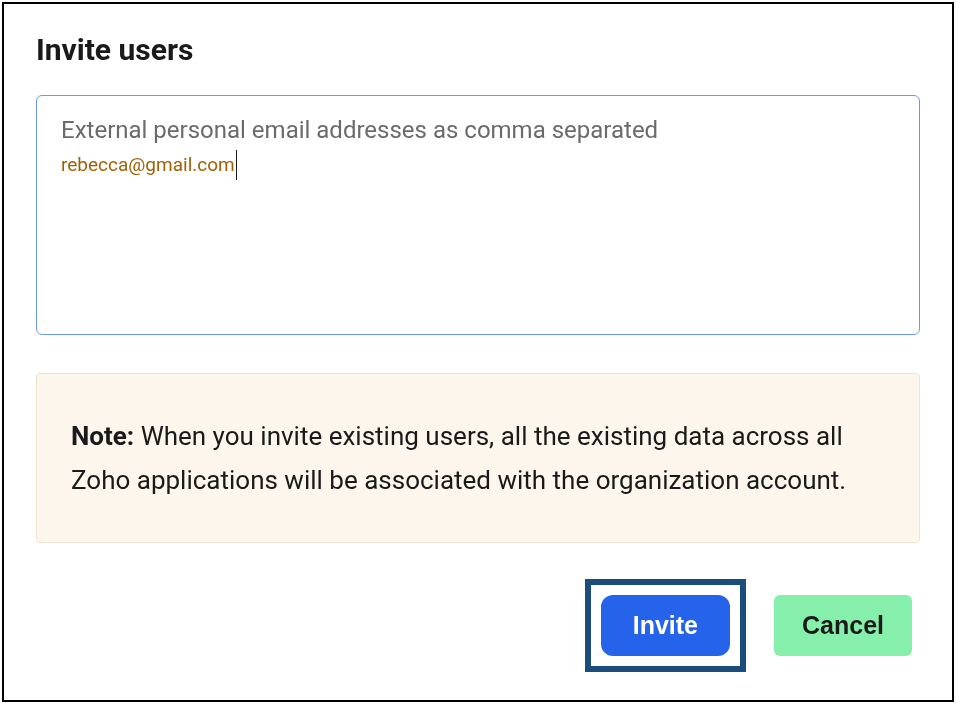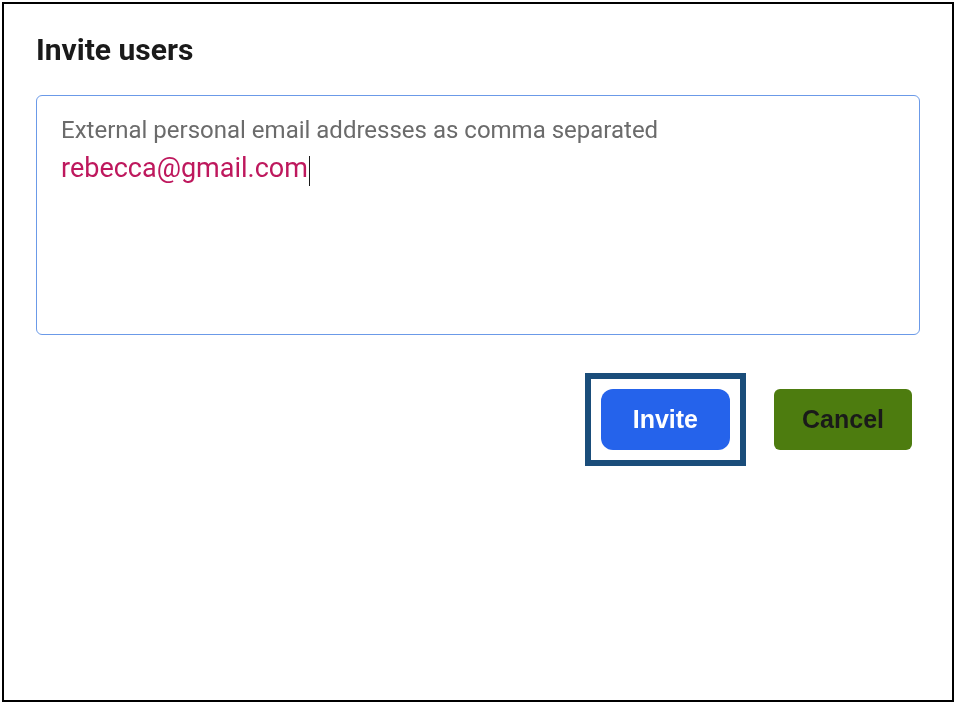--- a/index.html
+++ b/index.html
@@ -34,22 +34,22 @@
       height: 240px;
       margin-bottom: 38px;
       background: #fff;
     }
     .email-label {
       font-size: 24px;
       color: #6b6b6b;
       margin-bottom: 8px;
     }
     .email-value {
-      font-size: 27px;
-      color: #be185d;
+      font-size: 19px;
+      color: #a16207;
       display: inline-block;
       position: relative;
     }
     .cursor {
       display: inline-block;
       width: 1.5px;
       height: 30px;
       background: #1a1a1a;
       vertical-align: middle;
       margin-left: 1px;
@@ -87,21 +87,21 @@
       background: #2563eb;
       color: #fff;
       font-size: 25px;
       font-weight: 600;
       border: none;
       border-radius: 12px;
       padding: 16px 32px;
       cursor: pointer;
     }
     .cancel-btn {
-      background: #4d7c0f;
+      background: #86efac;
       color: #1a1a1a;
       font-size: 25px;
       font-weight: 600;
       border: none;
       border-radius: 6px;
       padding: 16px 28px;
       cursor: pointer;
     }
   </style>
 </head>
@@ -110,20 +110,25 @@
 <div class="dialog">
   <h1 class="title">Invite users</h1>
 
   <div class="email-box">
     <div class="email-label">External personal email addresses as comma separated</div>
     <div>
       <span class="email-value">rebecca@gmail.com</span><span class="cursor"></span>
     </div>
   </div>
 
+  <div class="note-box">
+    <p class="note-text">
+      <span class="note-bold">Note:</span><span> When you invite existing users, all the existing data across all Zoho applications will be associated with the organization account.</span>
+    </p>
+  </div>
 
   <div class="button-row">
     <div class="invite-wrap">
       <button class="invite-btn">Invite</button>
     </div>
     <button class="cancel-btn">Cancel</button>
   </div>
 </div>
 
 </body></html>

